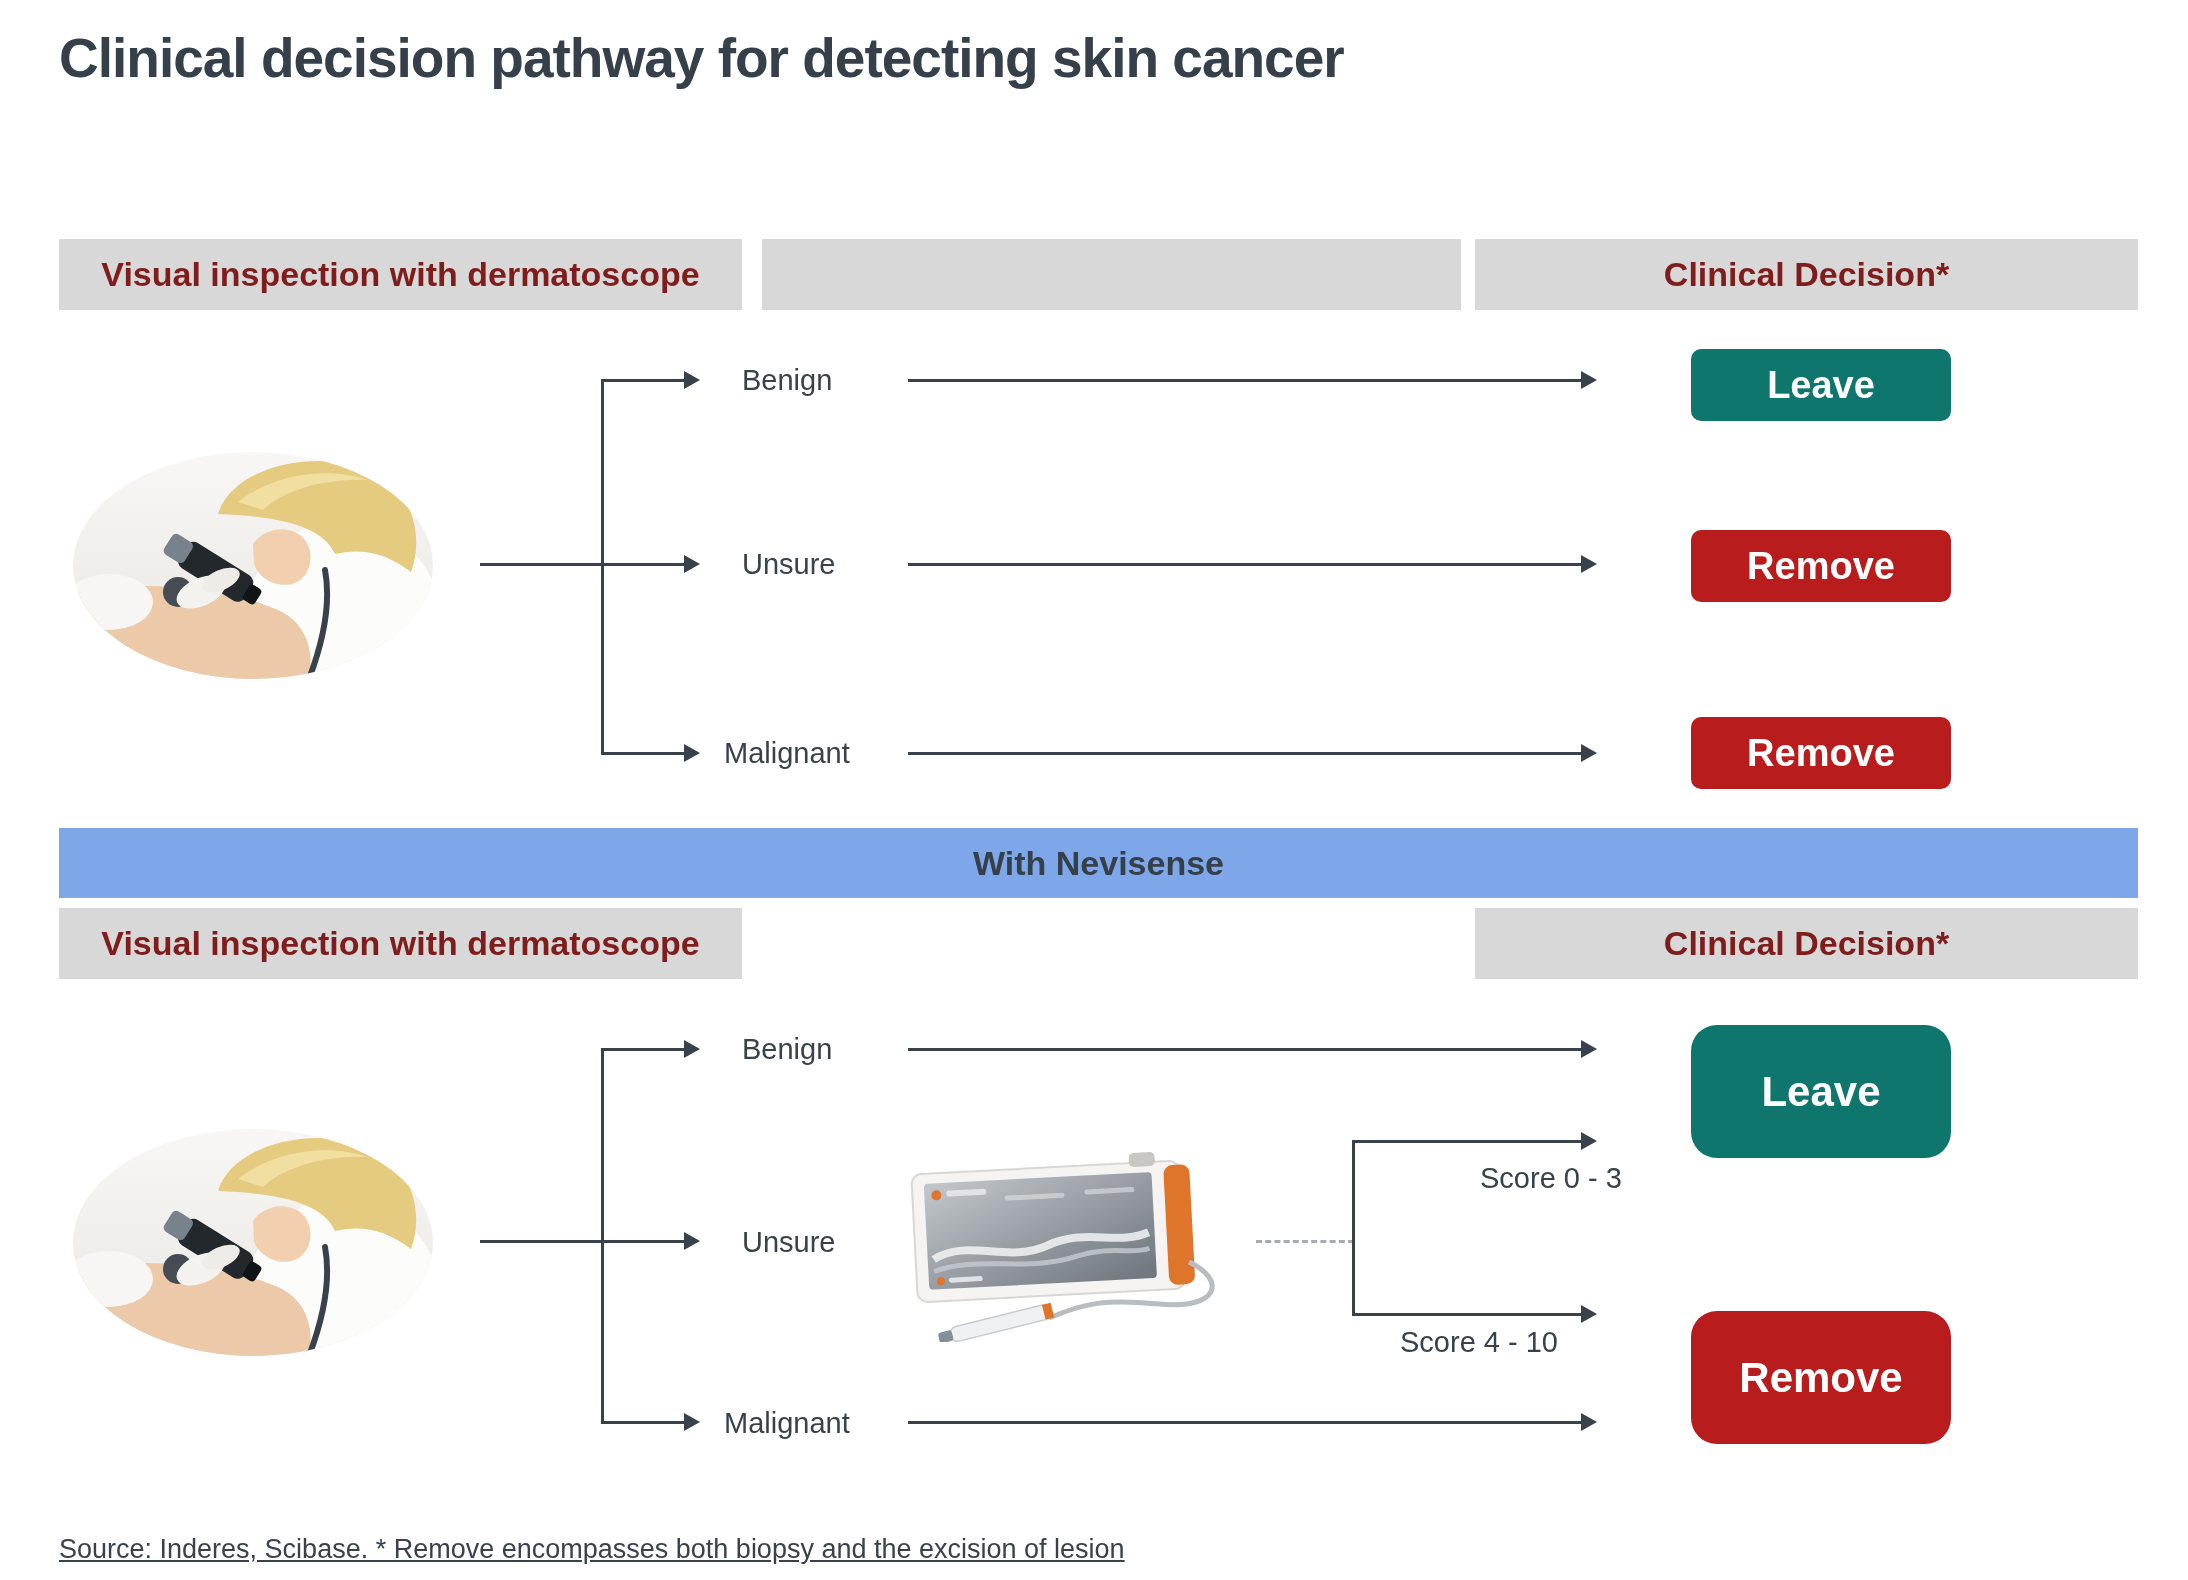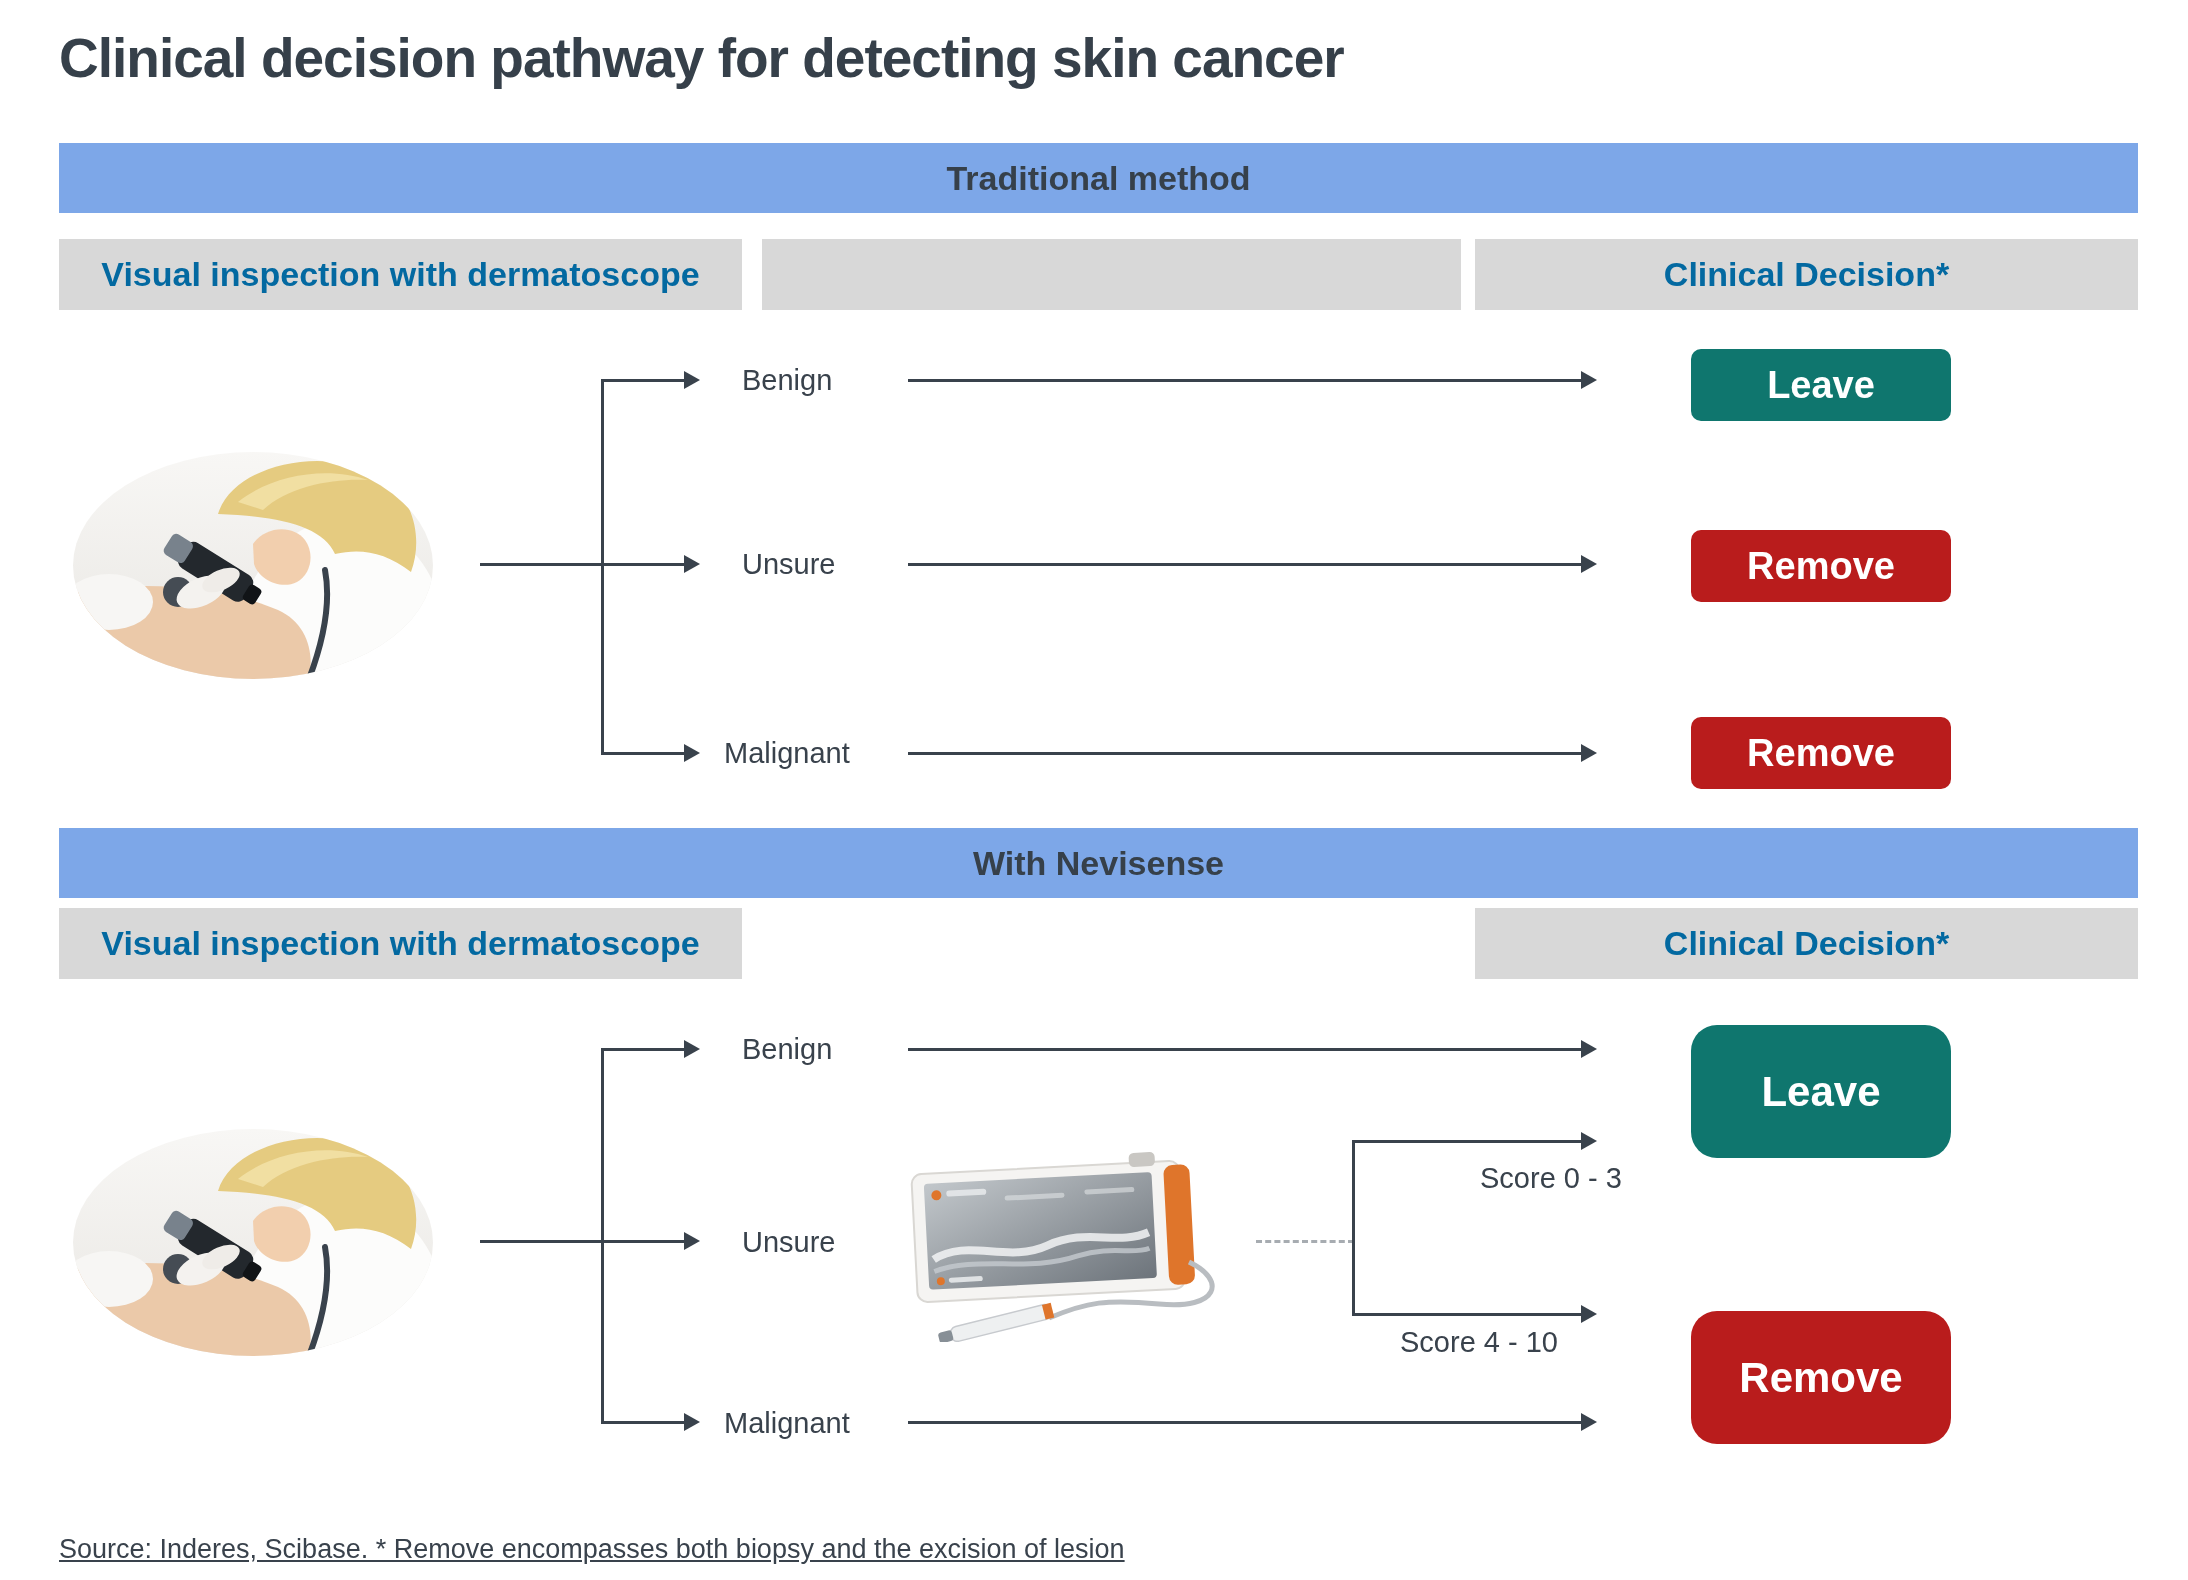--- a/index.html
+++ b/index.html
@@ -8,21 +8,21 @@
 
   .title{position:absolute;left:59px;top:26px;font-size:55px;font-weight:bold;color:#36404a;letter-spacing:-1px;}
 
   .banner{position:absolute;left:59px;width:2079px;height:70px;background:#7da7e8;
           display:flex;align-items:center;justify-content:center;
           font-size:34px;font-weight:bold;color:#36404a;}
   #banner-traditional{top:143px;}
   #banner-nevisense{top:828px;}
 
   .hdr{position:absolute;height:71px;background:#d8d8d8;display:flex;align-items:center;justify-content:center;
-       font-size:34px;font-weight:bold;color:#0369a1;}
+       font-size:34px;font-weight:bold;color:#7f1d1d;}
   #hdr1-left{left:59px;top:239px;width:683px;}
   #hdr1-mid{left:762px;top:239px;width:699px;}
   #hdr1-right{left:1475px;top:239px;width:663px;}
   #hdr2-left{left:59px;top:908px;width:683px;}
   #hdr2-mid{left:762px;top:908px;width:699px;}
   #hdr2-right{left:1475px;top:908px;width:663px;}
 
   .photo{position:absolute;line-height:0;}
   #photo1{left:73px;top:452px;}
   #photo2{left:73px;top:1129px;}
@@ -137,21 +137,20 @@
         <rect x="148" y="162" width="9" height="15" fill="#df752b"></rect>
       </g>
     </symbol>
   </defs>
 </svg>
 
 <div class="canvas">
 
   <div class="title">Clinical decision pathway for detecting skin cancer</div>
 
-  <div class="banner" id="banner-traditional">Traditional method</div>
 
   <div class="hdr" id="hdr1-left">Visual inspection with dermatoscope</div>
   <div class="hdr" id="hdr1-mid"></div>
   <div class="hdr" id="hdr1-right">Clinical Decision*</div>
 
   <div class="photo" id="photo1">
     <svg width="360" height="227">
         <use href="#derm-photo" xlink:href="#derm-photo"></use>
       </svg>
   </div>

